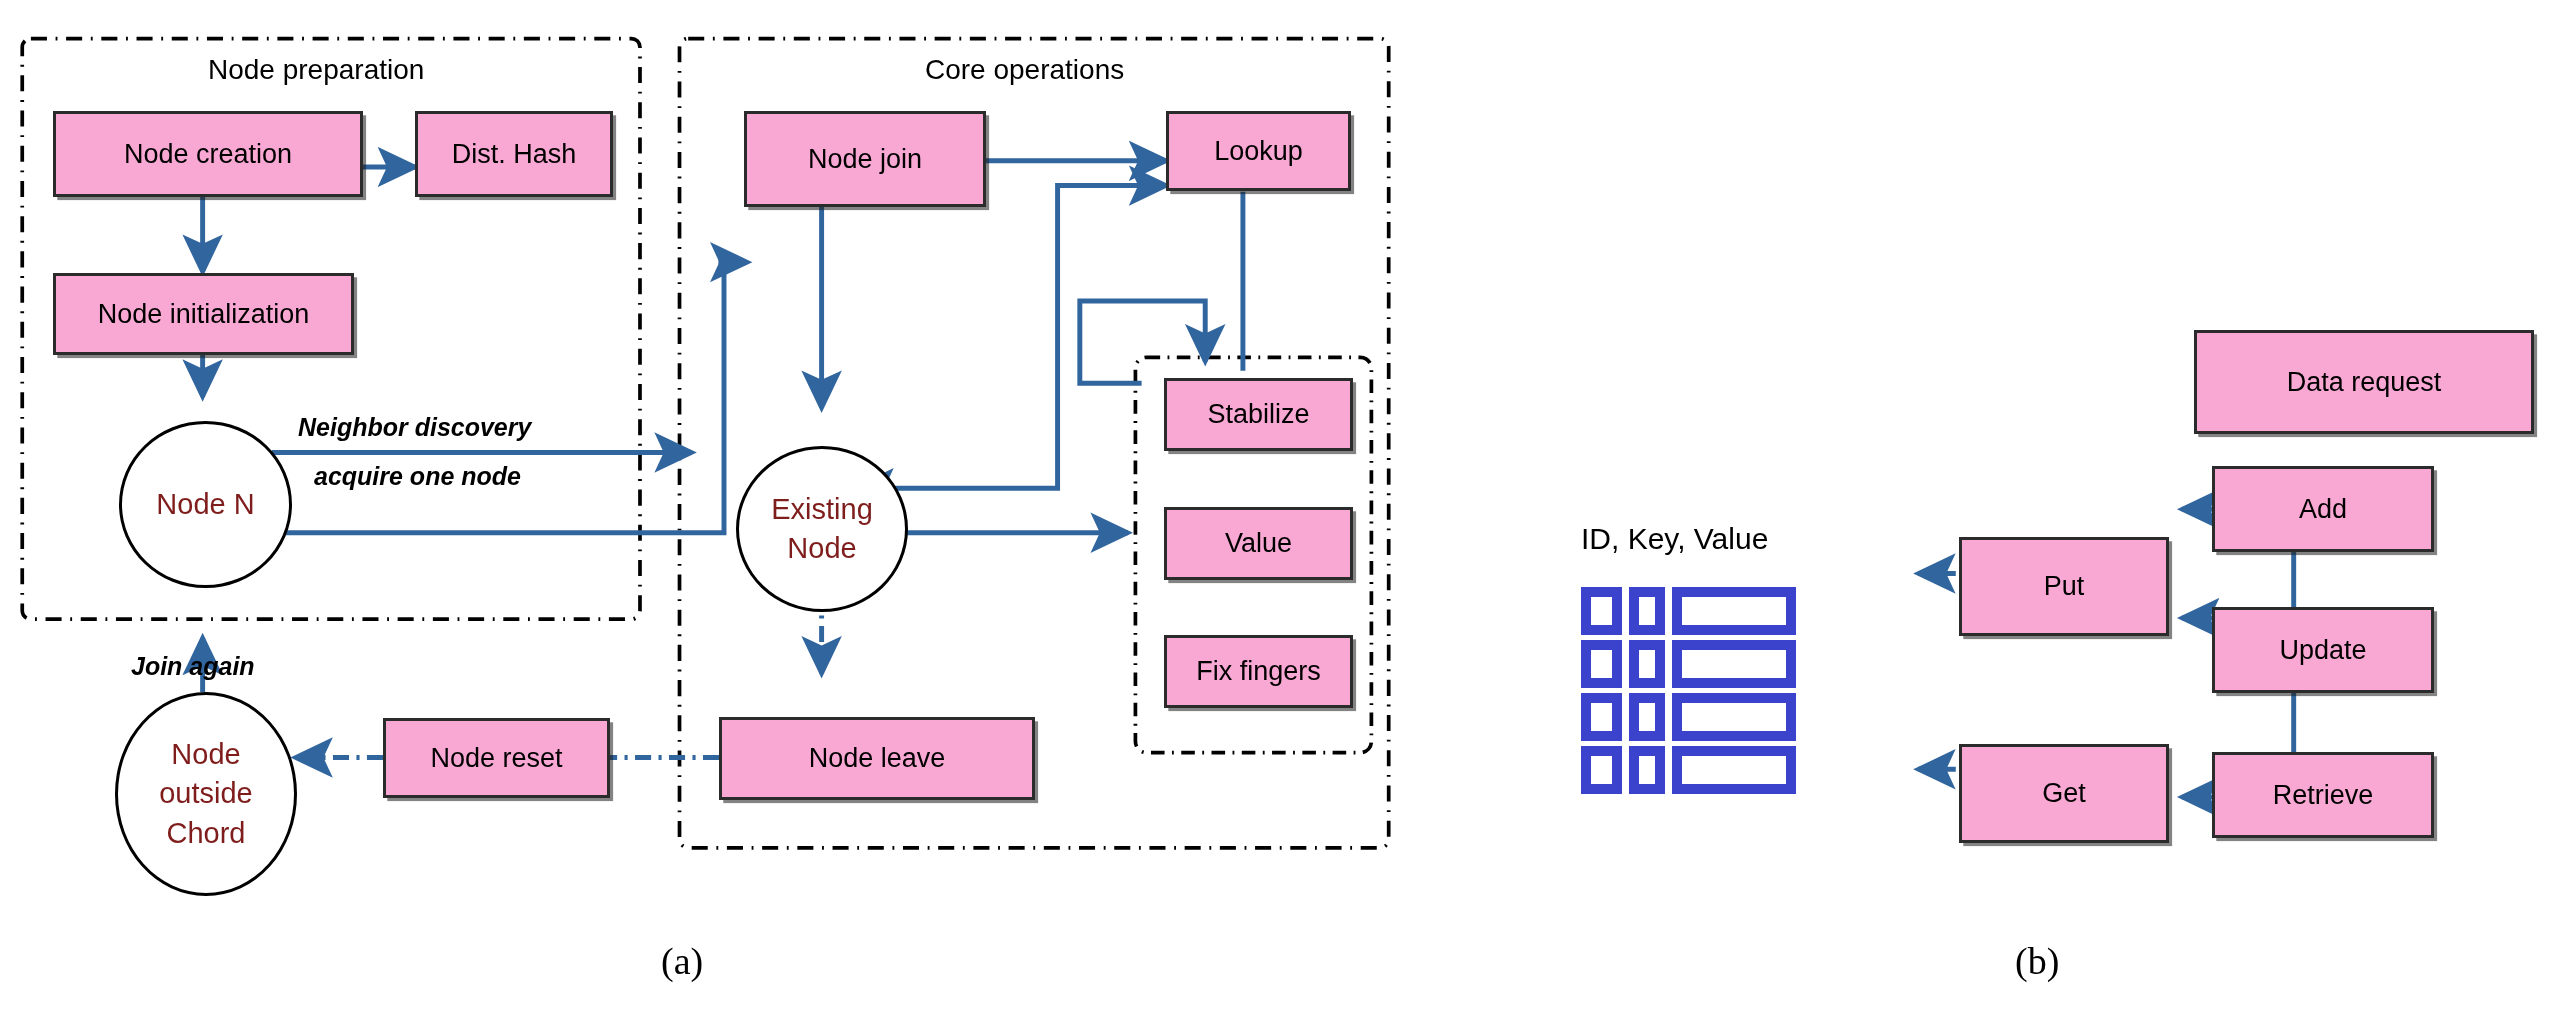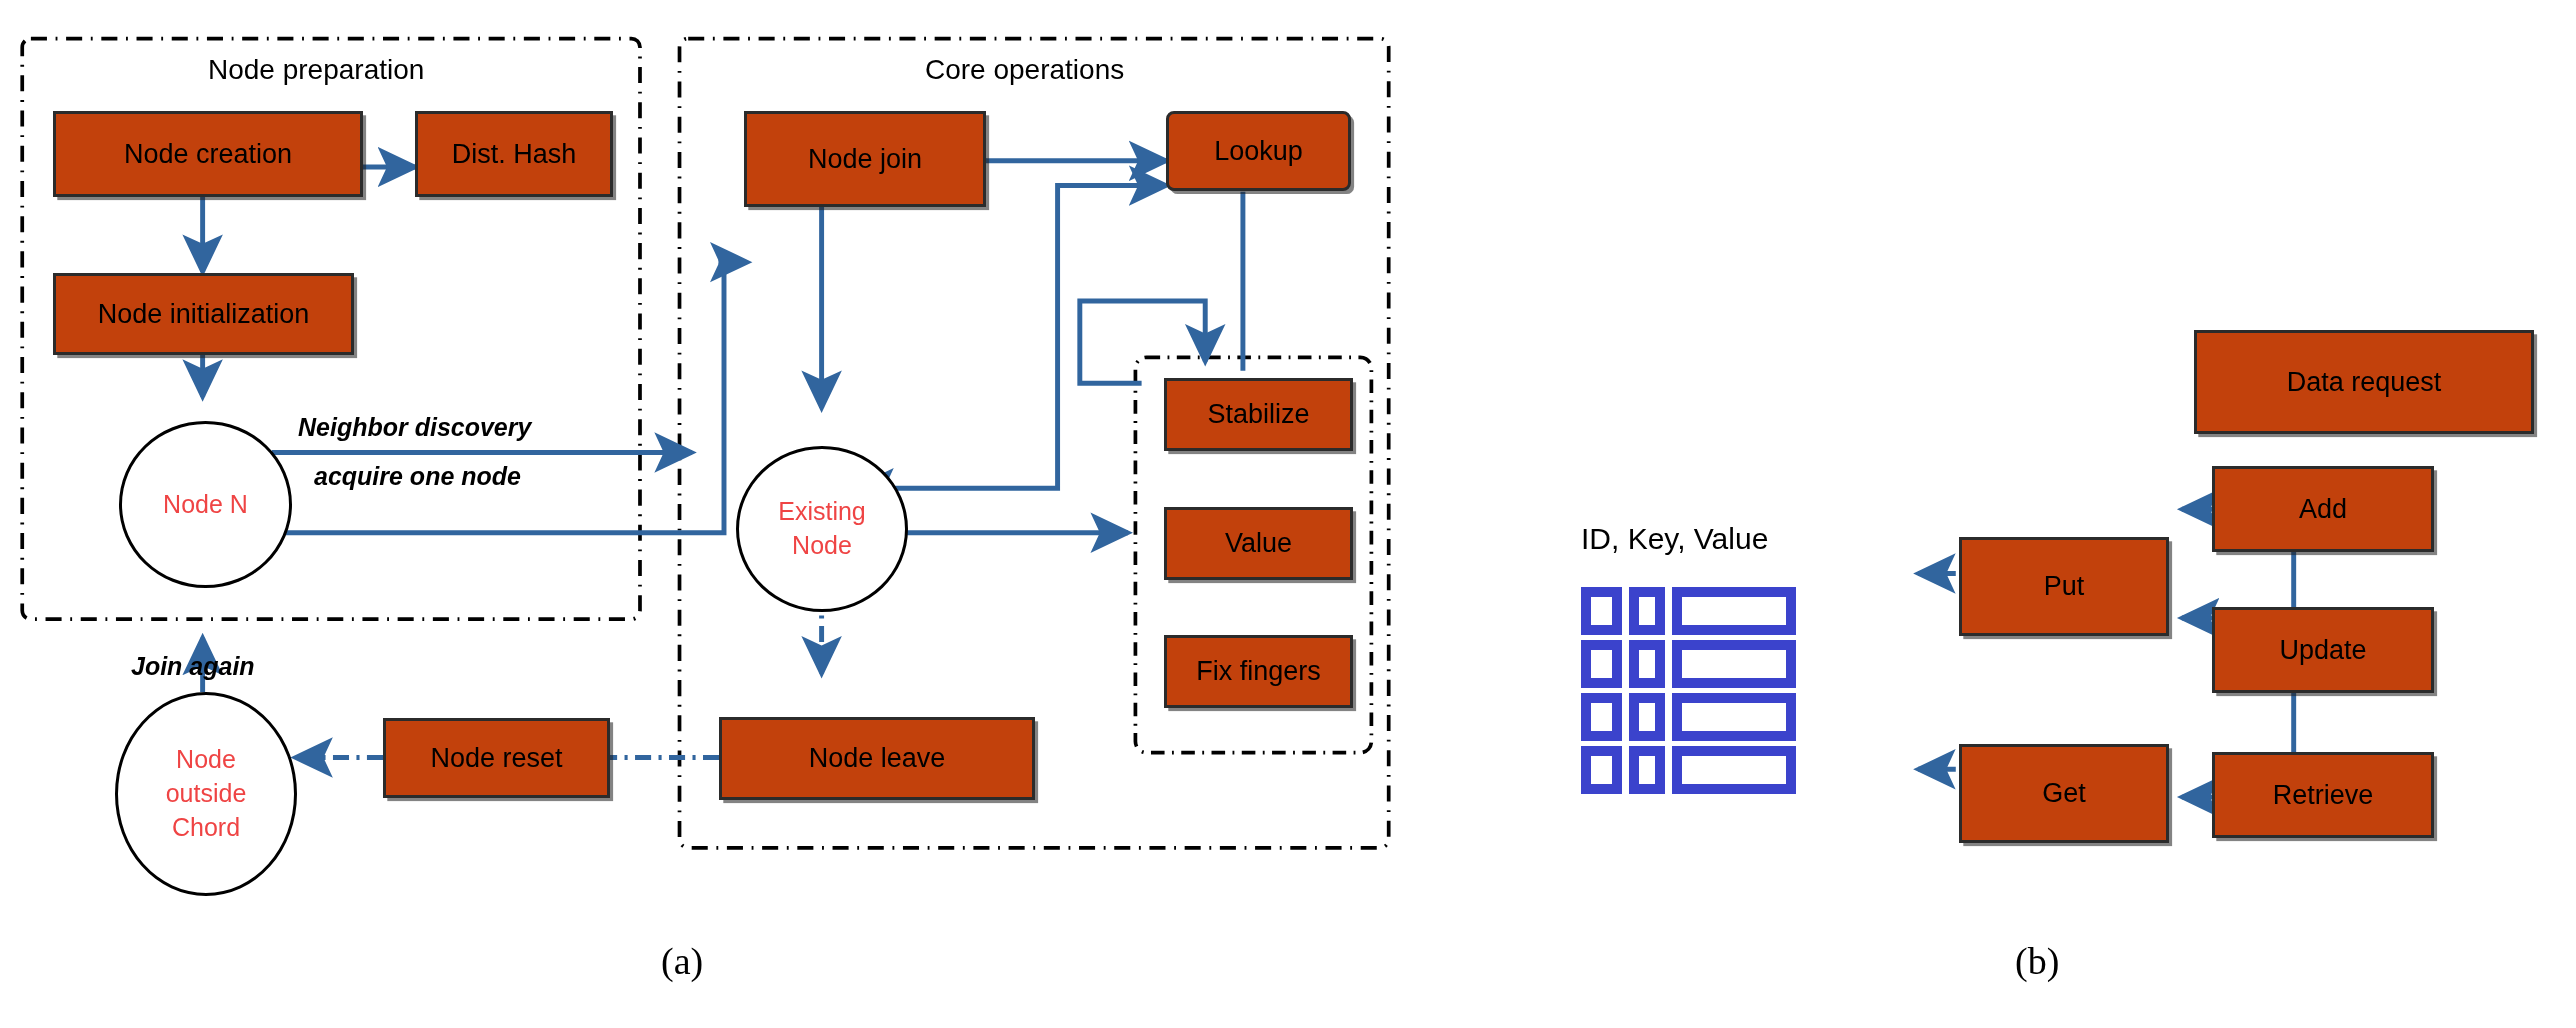--- a/index.html
+++ b/index.html
@@ -2,30 +2,30 @@
 <html style="font-size:10px"><head>
 <meta charset="utf-8">
 <style>
   html,body{margin:0;padding:0;background:#ffffff;}
   body{width:2576px;height:1029px;position:relative;overflow:hidden;
        font-family:"Liberation Sans","DejaVu Sans",sans-serif;}
   #stage{position:absolute;left:0;top:0;width:2576px;height:1029px;}
   svg#canvas{position:absolute;left:0;top:0;width:2576px;height:1029px;}
 
   
-  .pbox{position:absolute;background:#c2410c;border:3.1px solid #2b2b2b;
+  .pbox{position:absolute;background:#f9a8d4;border:3.1px solid #2b2b2b;
         box-sizing:border-box;display:flex;align-items:center;justify-content:center;
         color:#000;font-size:27px;line-height:1.05;text-align:center;
         box-shadow:3.7px 3.7px 0 -0.6px rgba(30,30,30,0.55);}
   .pbox span{display:block;padding:0 5px;}
 
   
   .ell{position:absolute;border:3.1px solid #000;border-radius:50%;
        background:#ffffff;box-sizing:border-box;display:flex;flex-direction:column;
-       align-items:center;justify-content:center;color:#ef4444;font-size:25px;
+       align-items:center;justify-content:center;color:#7f1d1d;font-size:29px;
        line-height:1.35;text-align:left;}
 
   
   .grp-title{position:absolute;font-size:28px;color:#000;white-space:nowrap;}
 
   
   .elabel{position:absolute;font-size:25px;font-style:italic;color:#000;
           white-space:nowrap;font-weight:600;}
 
   
@@ -173,21 +173,21 @@
   <div class="pbox" style="left:383px;top:718px;width:227px;height:80px;">
     <span>Node reset</span>
   </div>
 
   <div class="grp-title" style="left:925px;top:54px;">Core operations</div>
 
   <div class="pbox" style="left:744px;top:111px;width:242px;height:96px;">
     <span>Node join</span>
   </div>
 
-  <div class="pbox" style="left:1166px;top:111px;width:185px;height:80px;border-radius:8px;">
+  <div class="pbox" style="left:1166px;top:111px;width:185px;height:80px;">
     <span>Lookup</span>
   </div>
 
   <div class="ell" style="left:736px;top:446px;width:172px;height:166px;">
     <span>Existing</span>
     <span>Node</span>
   </div>
 
   <div class="pbox" style="left:719px;top:717px;width:316px;height:83px;">
     <span>Node leave</span>

